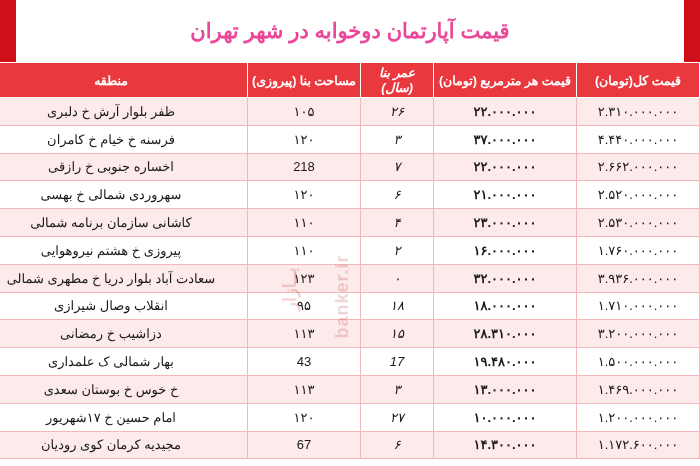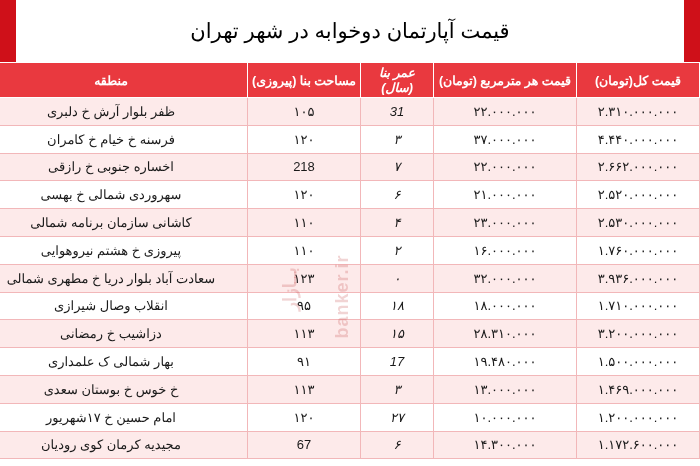--- a/index.html
+++ b/index.html
@@ -40,22 +40,22 @@
   .title-band .right-block {
     position: absolute;
     right: 0;
     top: 0;
     width: 16px;
     height: 62px;
     background: #cf1019;
   }
   .title-text {
     font-size: 21px;
-    font-weight: normal;
-    color: #000000;
+    font-weight: bold;
+    color: #ec4899;
     letter-spacing: 0;
     direction: rtl;
     text-align: center;
   }
   
   table.price-table {
     border-collapse: collapse;
     width: 700px;
     table-layout: fixed;
     direction: rtl;
@@ -86,21 +86,21 @@
     background: #fdeaea;
   }
   table.price-table tr.even td {
     background: #ffffff;
   }
   td.district {
     text-align: center;
     font-size: 13px;
   }
   .col-total { width: 118px; }
-  .col-permeter { width: 138px; }
+  .col-permeter { width: 138px; font-weight: bold; }
   .col-age { width: 68px; font-style: italic; }
   .col-area { width: 108px; }
   .col-district { width: 268px; }
 
   
   .watermark {
     position: absolute;
     left: 0;
     right: 0;
     top: 0;
@@ -139,21 +139,21 @@
         <th class="col-permeter">قیمت هر مترمربع (تومان)</th>
         <th class="col-age">عمر بنا (سال)</th>
         <th class="col-area">مساحت بنا (پیروزی)</th>
         <th class="col-district">منطقه</th>
       </tr>
     </thead>
     <tbody id="table-body">
         <tr class="odd">
           <td class="col-total">۲.۳۱۰.۰۰۰.۰۰۰</td>
           <td class="col-permeter">۲۲.۰۰۰.۰۰۰</td>
-          <td class="col-age">31</td>
+          <td class="col-age">۲۶</td>
           <td class="col-area">۱۰۵</td>
           <td class="col-district district">ظفر بلوار آرش خ دلبری</td>
         </tr>
         <tr class="even">
           <td class="col-total">۴.۴۴۰.۰۰۰.۰۰۰</td>
           <td class="col-permeter">۳۷.۰۰۰.۰۰۰</td>
           <td class="col-age">۳</td>
           <td class="col-area">۱۲۰</td>
           <td class="col-district district">فرسنه خ خیام خ کامران</td>
         </tr>
@@ -203,21 +203,21 @@
           <td class="col-total">۳.۲۰۰.۰۰۰.۰۰۰</td>
           <td class="col-permeter">۲۸.۳۱۰.۰۰۰</td>
           <td class="col-age">۱۵</td>
           <td class="col-area">۱۱۳</td>
           <td class="col-district district">دزاشیب خ رمضانی</td>
         </tr>
         <tr class="even">
           <td class="col-total">۱.۵۰۰.۰۰۰.۰۰۰</td>
           <td class="col-permeter">۱۹.۴۸۰.۰۰۰</td>
           <td class="col-age">17</td>
-          <td class="col-area">۹۱</td>
+          <td class="col-area">43</td>
           <td class="col-district district">بهار شمالی ک علمداری</td>
         </tr>
         <tr class="odd">
           <td class="col-total">۱.۴۶۹.۰۰۰.۰۰۰</td>
           <td class="col-permeter">۱۳.۰۰۰.۰۰۰</td>
           <td class="col-age">۳</td>
           <td class="col-area">۱۱۳</td>
           <td class="col-district district">خ خوس خ بوستان سعدی</td>
         </tr>
         <tr class="even">

